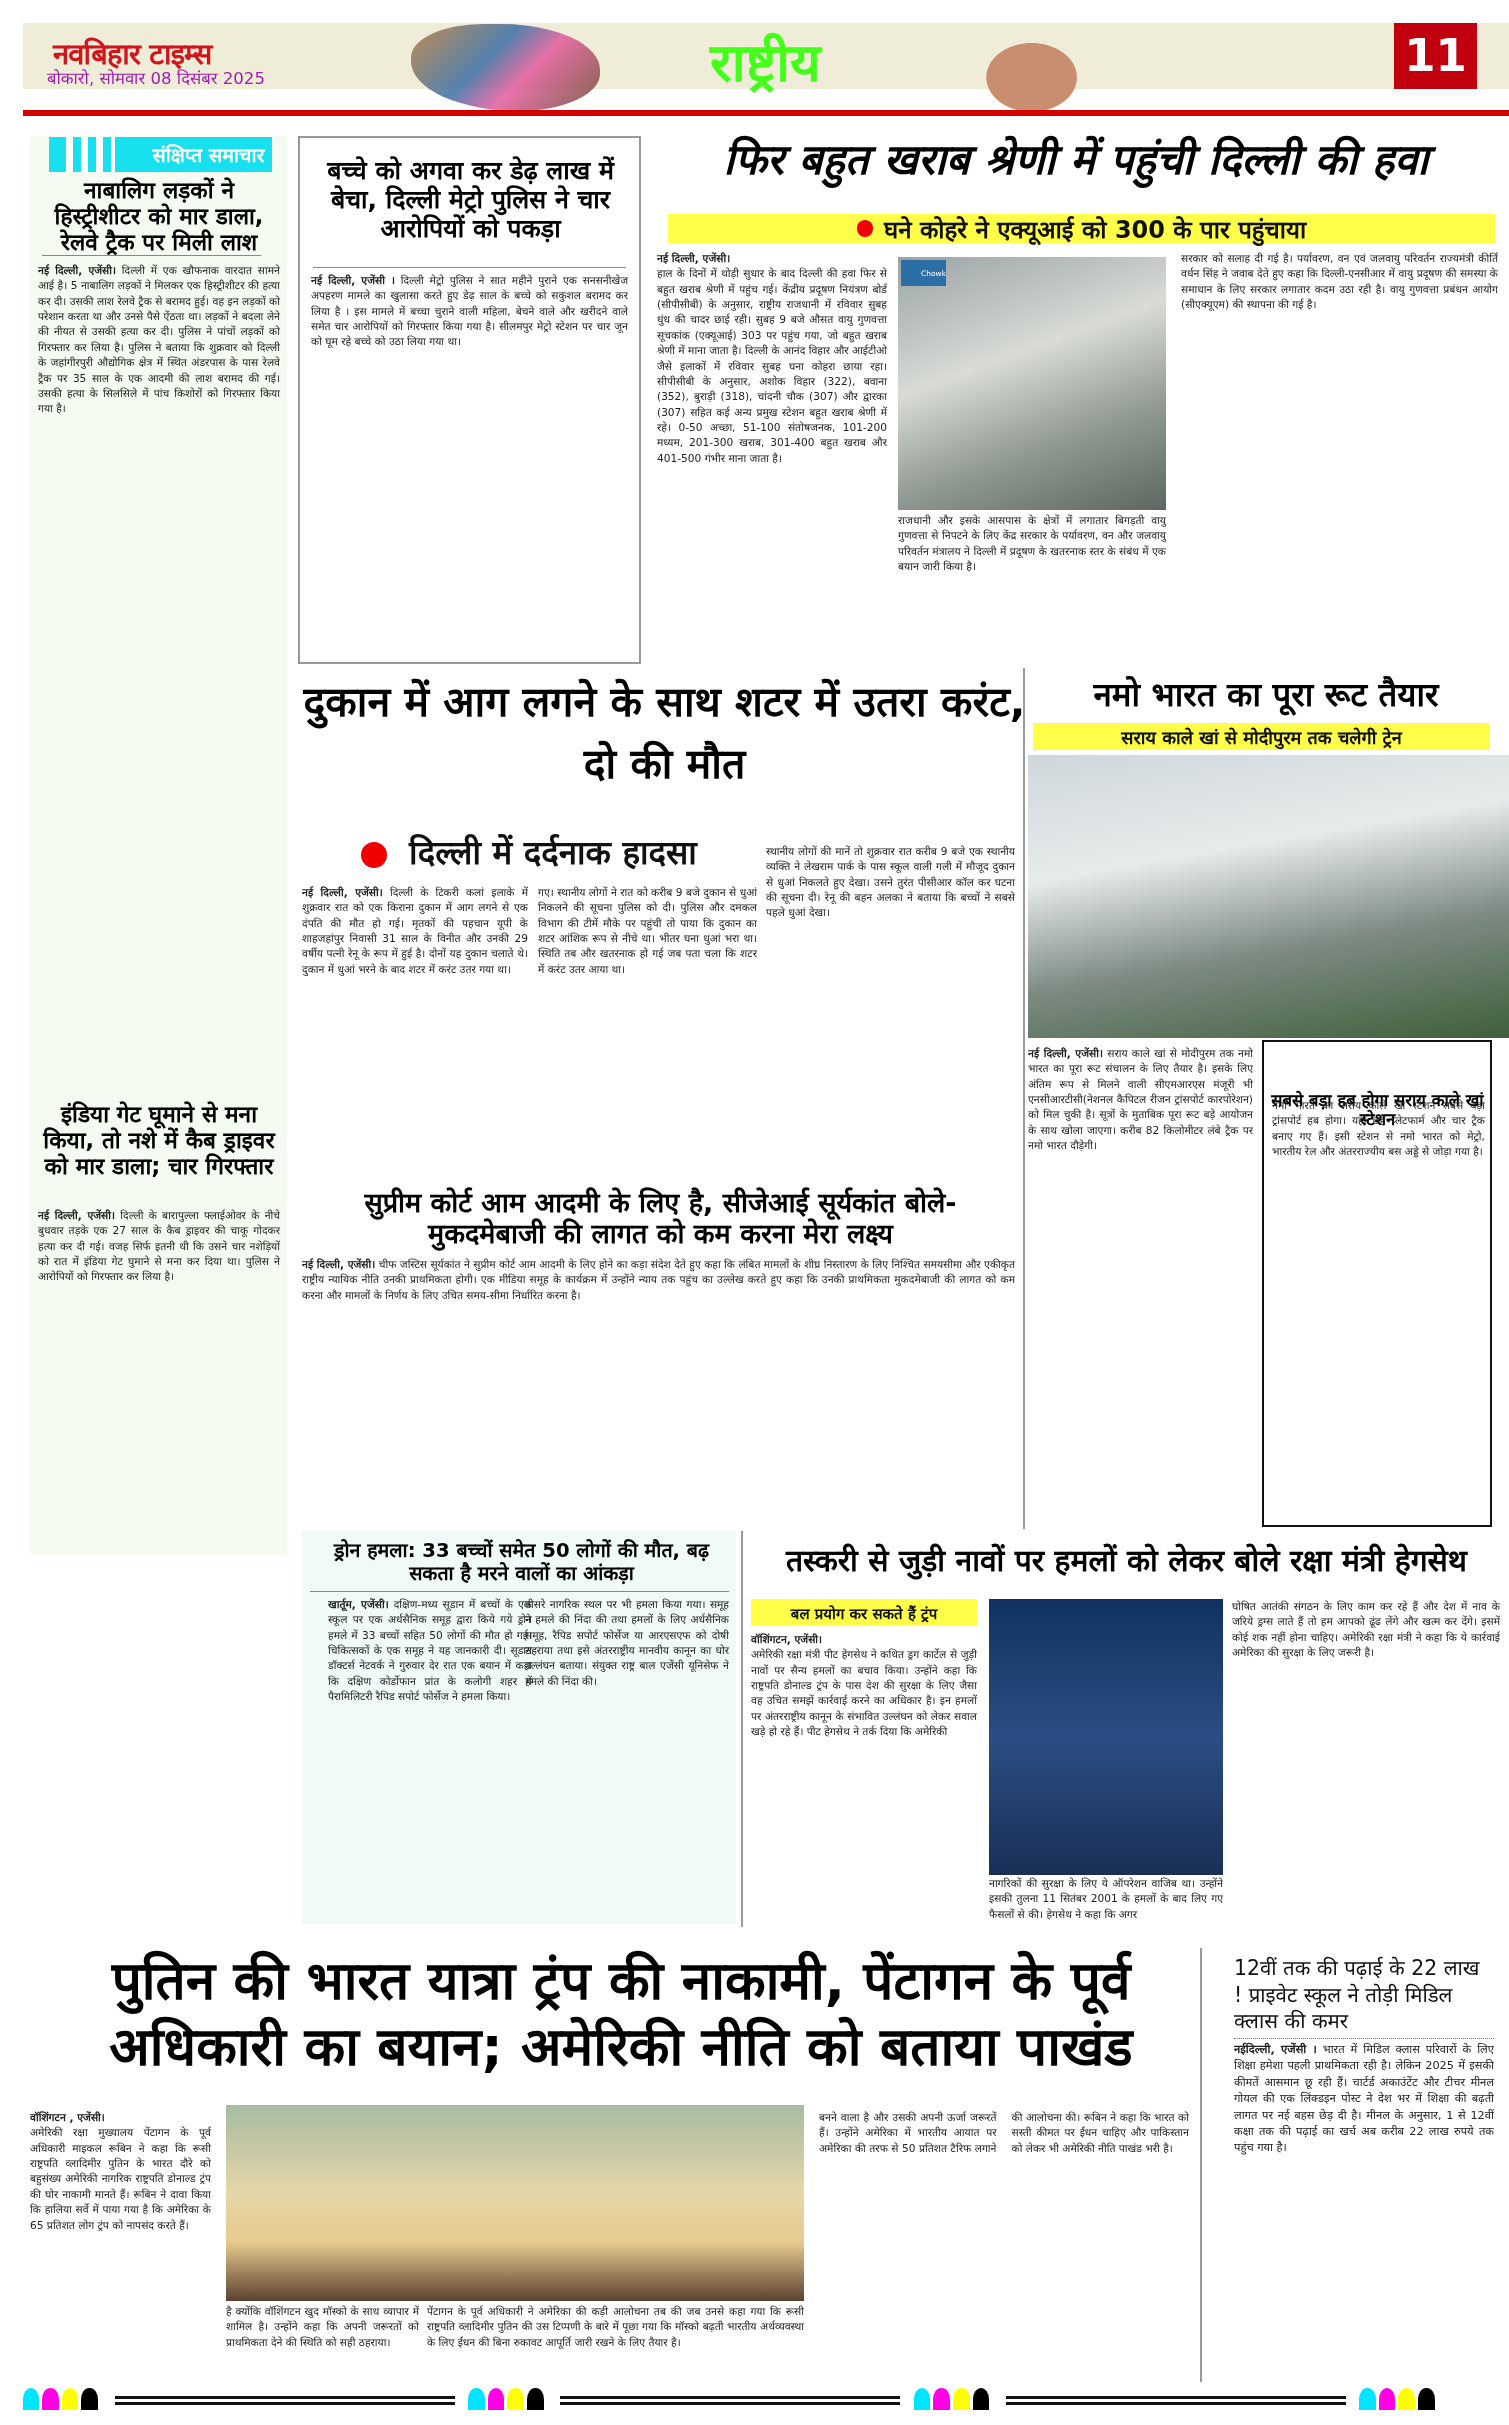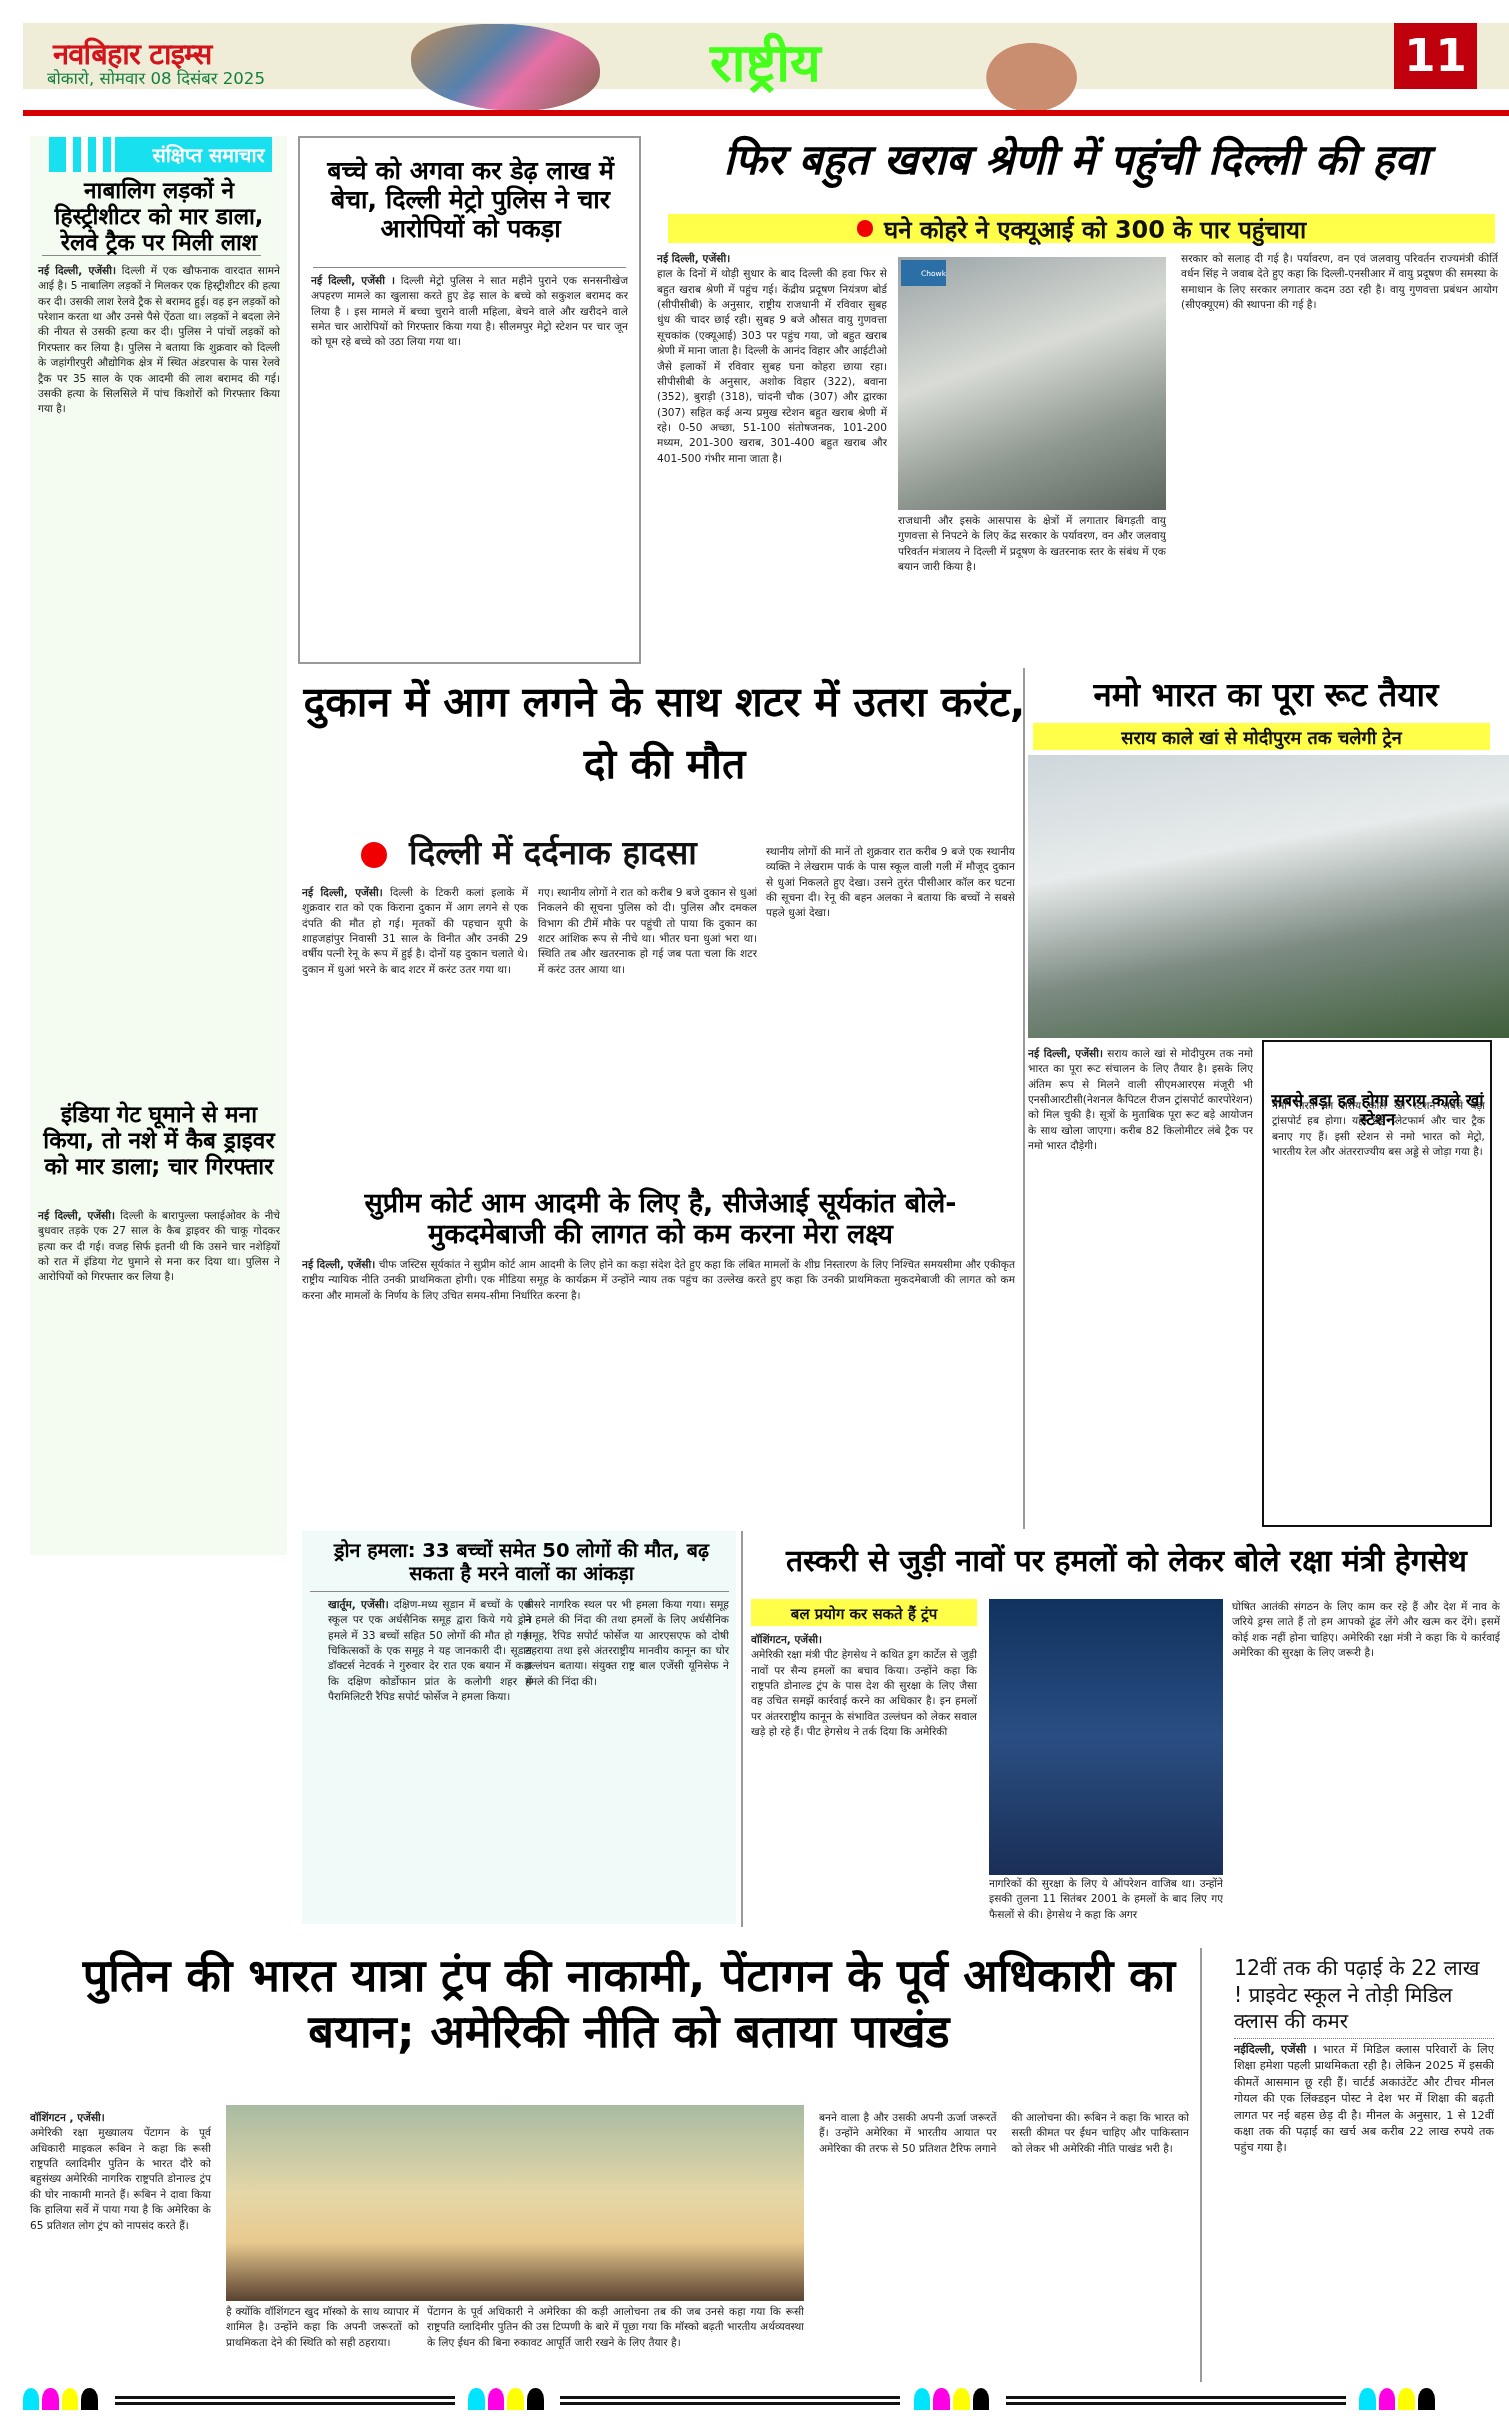--- a/index.html
+++ b/index.html
@@ -2,21 +2,21 @@
 <html style="font-size:12px"><head>
 <meta charset="utf-8">
 <style>
   * { box-sizing: border-box; margin: 0; padding: 0; }
   html, body { width: 1510px; height: 2426px; background: #fff; overflow: hidden; }
   body { font-family: "DejaVu Sans", sans-serif; color: #111; position: relative; }
   .abs { position: absolute; }
   .masthead-bg { left: 22.6px; top: 22.6px; width: 1502px; height: 66px; background: #efecd8; }
   .masthead-red { left: 22.6px; top: 110px; width: 1495px; height: 6px; background: #d40000; }
   .brand { left: 53px; top: 33px; font-size: 29px; font-weight: bold; color: #d4141b; letter-spacing: -0.8px; }
-  .dateline { left: 47px; top: 66px; font-size: 16.6px; color: #15803d; }
+  .dateline { left: 47px; top: 66px; font-size: 16.6px; color: #a21caf; }
   .section { left: 710px; top: 36px; font-size: 53px; font-weight: bold; color: #44ff1a; line-height: 1; }
   .pageno { left: 1394px; top: 22.6px; width: 83px; height: 66px; background: #c0000c; color: #fff; font-size: 45px; font-weight: bold; display:flex; align-items:center; justify-content:center; }
   .art-map { left: 411px; top: 24px; width: 189px; height: 87px; background: linear-gradient(135deg,#b97a3d,#3a6ea5 40%,#e35a9c 60%,#6b4a2f); border-radius: 40% 55% 45% 60%; opacity: .85; }
   .art-statue { left: 974px; top: 24px; width: 128px; height: 89px; background: radial-gradient(ellipse at 45% 60%, #c98d70 0 45%, transparent 46%); }
   .col-line { background: #9a9a9a; width: 2.3px; }
   .brief-box { left: 30px; top: 136px; width: 257px; height: 1419px; background: #f4fbf1; }
   .brief-tag { left: 49px; top: 137px; width: 223px; height: 35px; background: #19e0ee; color:#fff; font-weight:bold; font-size:19.6px; display:flex; align-items:center; justify-content:flex-end; padding-right:7.5px; }
   .brief-tag-bars { left: 66px; top: 137px; width: 49px; height:35px; background: repeating-linear-gradient(90deg,#fff 0 7.5px,#19e0ee 7.5px 15px); }
   .hl { font-weight: bold; line-height: 1.15; text-align: center; color:#000; }
   .body { font-size: 10.6px; line-height: 1.45; text-align: justify; color:#222; }
@@ -124,21 +124,21 @@
 <div class="abs hl" style="left:747px;top:1544px;width:759px;font-size:30px;">तस्करी से जुड़ी नावों पर हमलों को लेकर बोले रक्षा मंत्री हेगसेथ</div>
 <div class="abs yellow-bar" style="left:751px;top:1599px;width:226px;height:27px;font-size:15px;">बल प्रयोग कर सकते हैं ट्रंप</div>
 <div class="abs body" style="left:751px;top:1632px;width:226px;height:294px;overflow:hidden;">
   <b>वॉशिंगटन, एजेंसी।</b><br>
   <span>अमेरिकी रक्षा मंत्री पीट हेगसेथ ने कथित ड्रग कार्टेल से जुड़ी नावों पर सैन्य हमलों का बचाव किया। उन्होंने कहा कि राष्ट्रपति डोनाल्ड ट्रंप के पास देश की सुरक्षा के लिए जैसा वह उचित समझें कार्रवाई करने का अधिकार है। इन हमलों पर अंतरराष्ट्रीय कानून के संभावित उल्लंघन को लेकर सवाल खड़े हो रहे हैं। पीट हेगसेथ ने तर्क दिया कि अमेरिकी</span>
 </div>
 <div class="abs photo" style="left:989px;top:1599px;width:234px;height:276px;background:linear-gradient(180deg,#10325f,#2a4e83 50%,#1a2f56);"></div>
 <div class="abs body" style="left:989px;top:1876px;width:234px;height:51px;overflow:hidden;">नागरिकों की सुरक्षा के लिए ये ऑपरेशन वाजिब था। उन्होंने इसकी तुलना 11 सितंबर 2001 के हमलों के बाद लिए गए फैसलों से की। हेगसेथ ने कहा कि अगर</div>
 <div class="abs body" style="left:1232px;top:1599px;width:268px;height:328px;overflow:hidden;">घोषित आतंकी संगठन के लिए काम कर रहे हैं और देश में नाव के जरिये ड्रग्स लाते हैं तो हम आपको ढूंढ लेंगे और खत्म कर देंगे। इसमें कोई शक नहीं होना चाहिए। अमेरिकी रक्षा मंत्री ने कहा कि ये कार्रवाई अमेरिका की सुरक्षा के लिए जरूरी है।</div>
 
-<div class="abs hl" style="left:40px;top:1948px;width:1178px;font-size:45px;line-height:1.25;">पुतिन की भारत यात्रा ट्रंप की नाकामी, पेंटागन के पूर्व अधिकारी का बयान; अमेरिकी नीति को बताया पाखंड</div>
+<div class="abs hl" style="left:32px;top:1948px;width:1178px;font-size:53px;line-height:1.25;">पुतिन की भारत यात्रा ट्रंप की नाकामी, पेंटागन के पूर्व अधिकारी का बयान; अमेरिकी नीति को बताया पाखंड</div>
 <div class="abs body" style="left:30px;top:2110px;width:181px;height:272px;overflow:hidden;">
   <b>वॉशिंगटन , एजेंसी।</b><br>
   <span>अमेरिकी रक्षा मुख्यालय पेंटागन के पूर्व अधिकारी माइकल रूबिन ने कहा कि रूसी राष्ट्रपति व्लादिमीर पुतिन के भारत दौरे को बहुसंख्य अमेरिकी नागरिक राष्ट्रपति डोनाल्ड ट्रंप की घोर नाकामी मानते हैं। रूबिन ने दावा किया कि हालिया सर्वे में पाया गया है कि अमेरिका के 65 प्रतिशत लोग ट्रंप को नापसंद करते हैं।</span>
 </div>
 <div class="abs photo" style="left:226px;top:2105px;width:578px;height:196px;background:linear-gradient(180deg,#a8bba2,#e5d7a8 45%,#e8c98e 70%,#5a4230);"></div>
 <div class="abs body" style="left:226px;top:2304px;width:193px;height:75px;overflow:hidden;">है क्योंकि वॉशिंगटन खुद मॉस्को के साथ व्यापार में शामिल है। उन्होंने कहा कि अपनी जरूरतों को प्राथमिकता देने की स्थिति को सही ठहराया।</div>
 <div class="abs body" style="left:427px;top:2304px;width:377px;height:75px;overflow:hidden;">पेंटागन के पूर्व अधिकारी ने अमेरिका की कड़ी आलोचना तब की जब उनसे कहा गया कि रूसी राष्ट्रपति व्लादिमीर पुतिन की उस टिप्पणी के बारे में पूछा गया कि मॉस्को बढ़ती भारतीय अर्थव्यवस्था के लिए ईंधन की बिना रुकावट आपूर्ति जारी रखने के लिए तैयार है।</div>
 <div class="abs body" style="left:819px;top:2110px;width:370px;height:272px;overflow:hidden;column-count:2;column-gap:15px;">बनने वाला है और उसकी अपनी ऊर्जा जरूरतें हैं। उन्होंने अमेरिका में भारतीय आयात पर अमेरिका की तरफ से 50 प्रतिशत टैरिफ लगाने की आलोचना की। रूबिन ने कहा कि भारत को सस्ती कीमत पर ईंधन चाहिए और पाकिस्तान को लेकर भी अमेरिकी नीति पाखंड भरी है।</div>
 
 <div class="abs col-line" style="left:1200px;top:1948px;height:434px;"></div>

